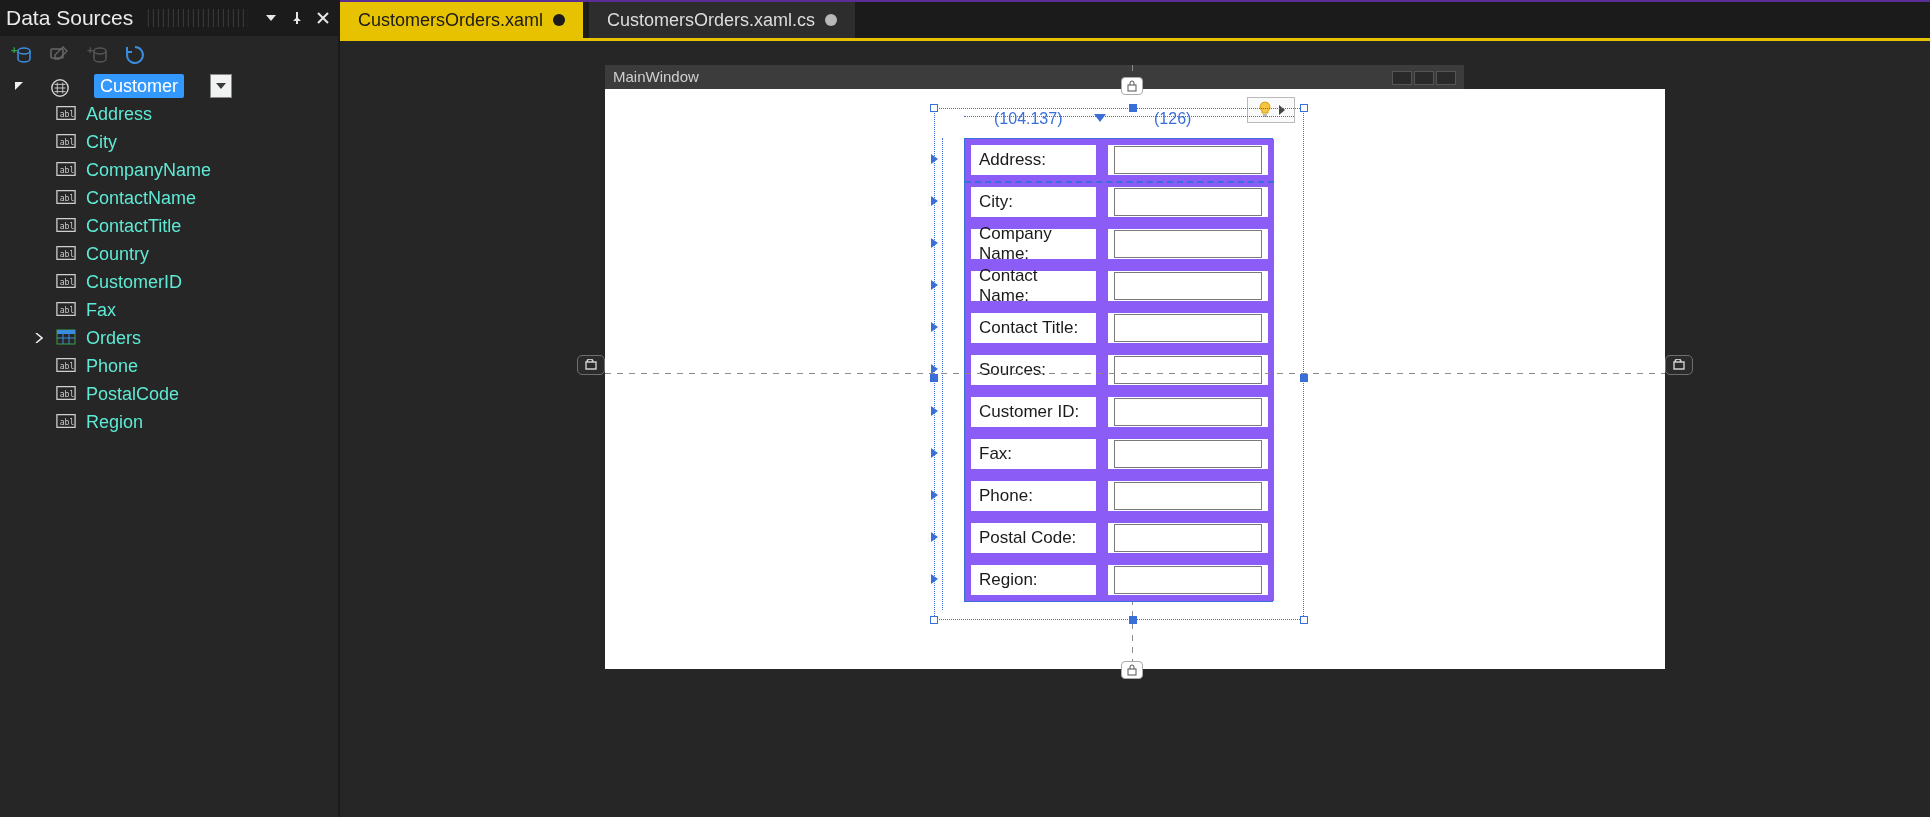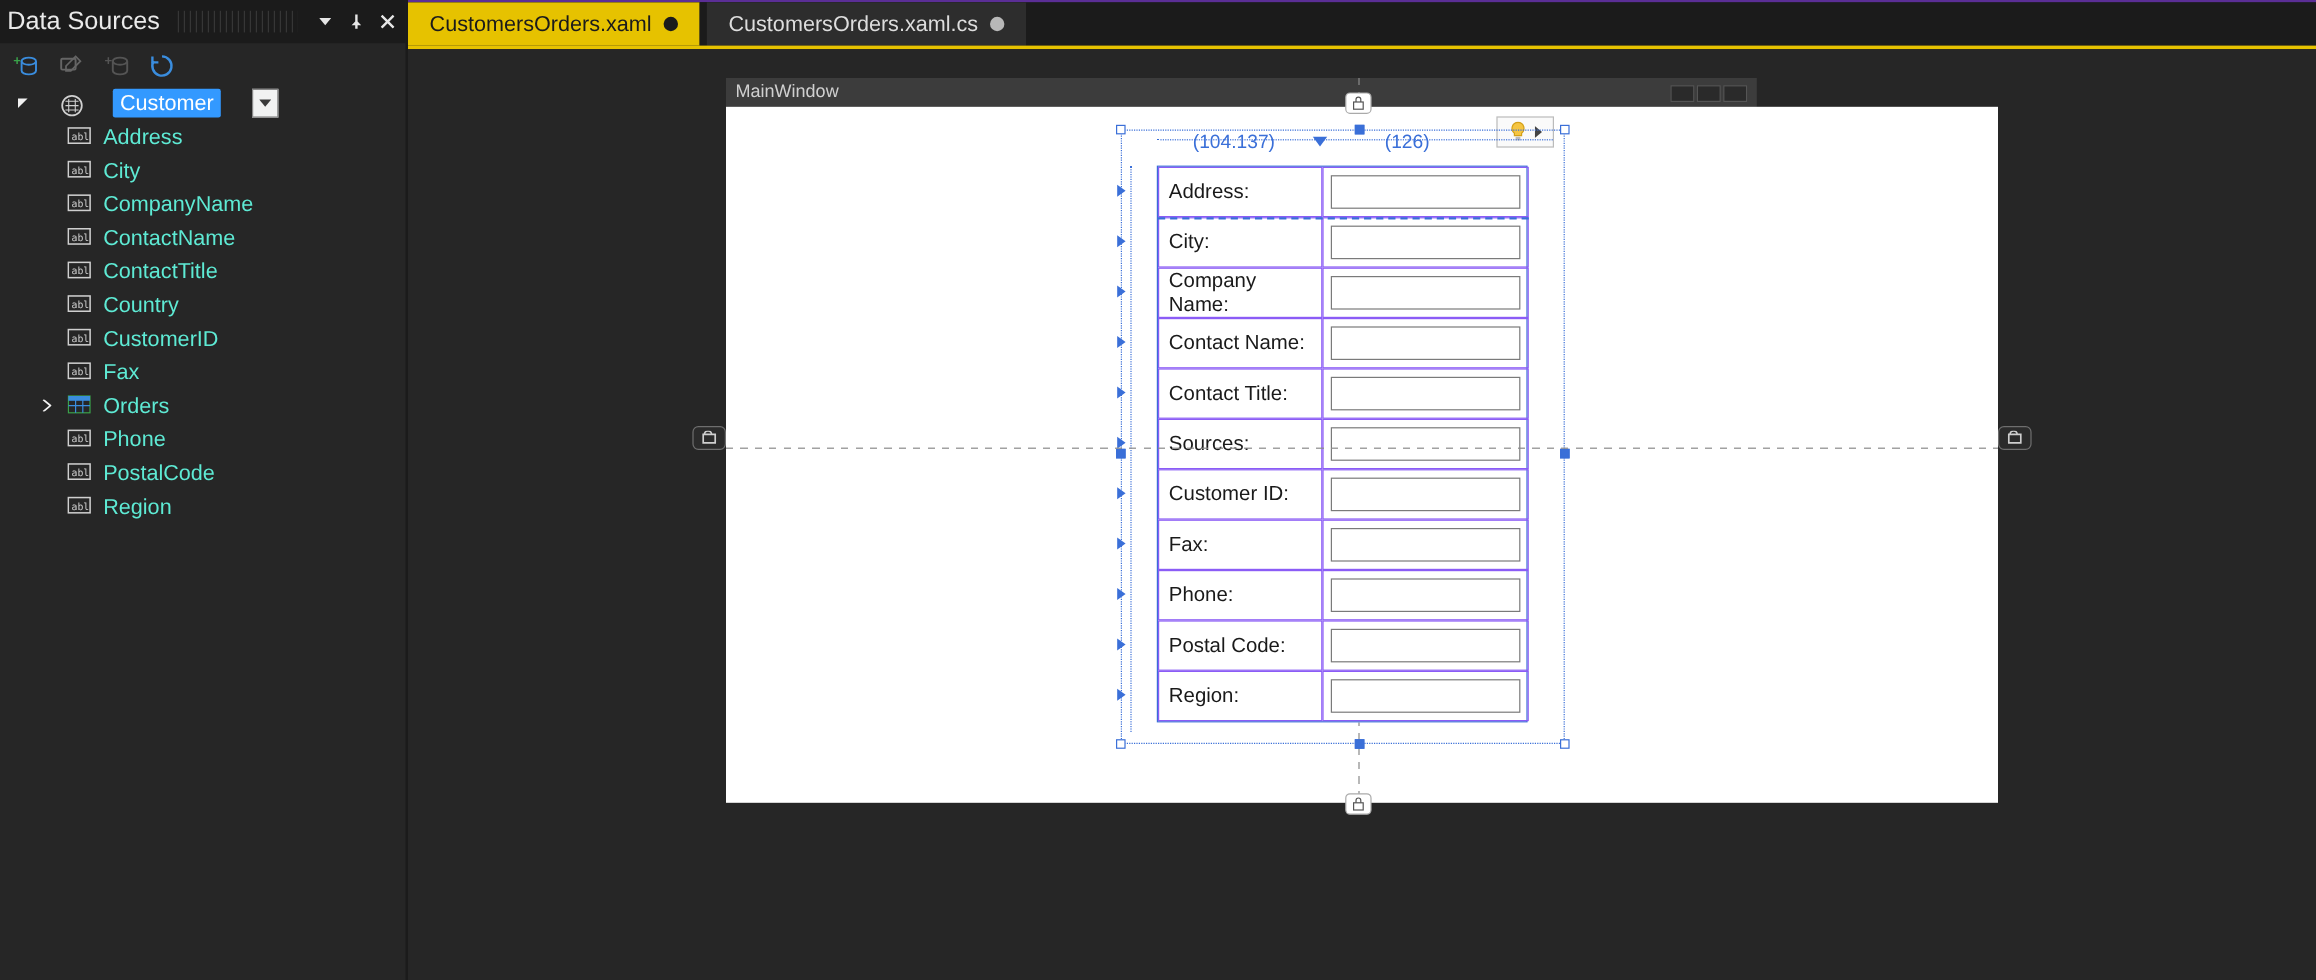--- a/index.html
+++ b/index.html
@@ -282,21 +282,21 @@
   }
   .grid .row-dashed {
     grid-column: 1 / span 2;
     height: 0;
     border-top: 2px dashed #3a6fd8;
     position: absolute;
     left: 0; right: 0;
     top: 42px;
   }
   .cell {
-    border: 1px solid #8b5cf6;
+    border: 6px solid #8b5cf6;
     height: 42px;
     display: flex;
     align-items: center;
   }
   .cell.label {
     padding: 0 8px;
     font-size: 17px;
     color: #1a1a1a;
   }
   .cell.input {

